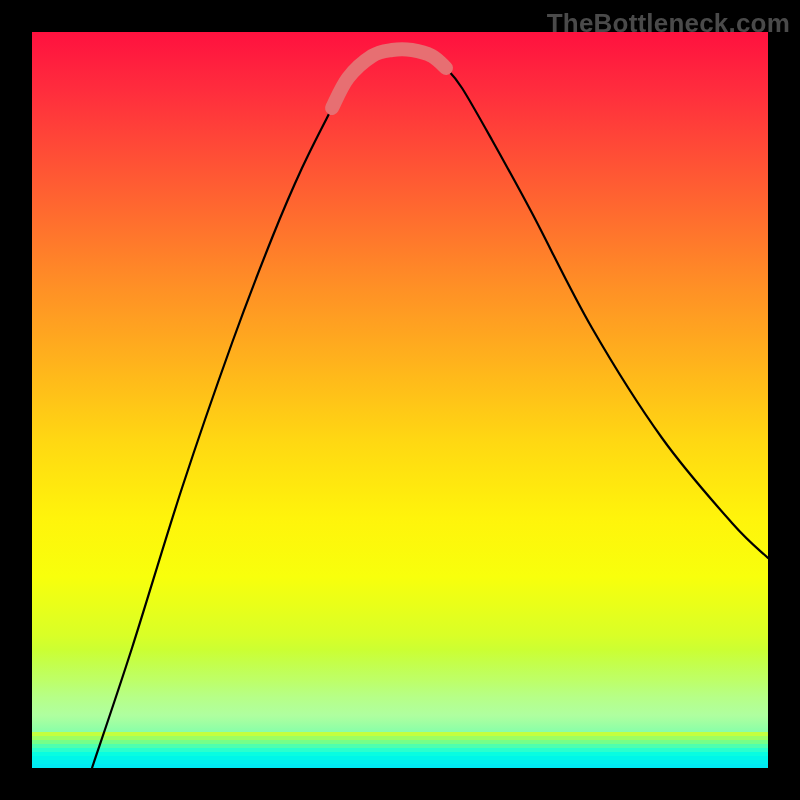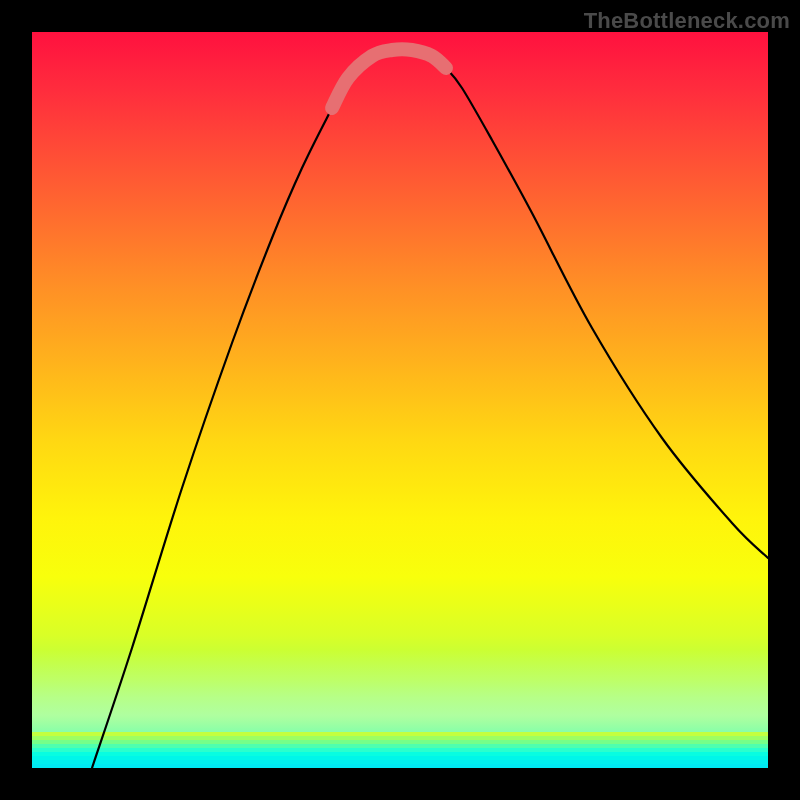--- a/index.html
+++ b/index.html
@@ -76,21 +76,21 @@
   }
   .stripe {
     width: 100%;
     height: 4px;
   }
   .watermark {
     position: absolute;
     top: 8px;
     right: 10px;
     font-family: Arial, Helvetica, sans-serif;
-    font-size: 22px;
+    font-size: 26px;
     font-weight: 600;
     color: #4a4a4a;
     letter-spacing: 0.2px;
   }
   svg.curve {
     position: absolute;
     top: 0;
     left: 0;
     width: 100%;
     height: 100%;

